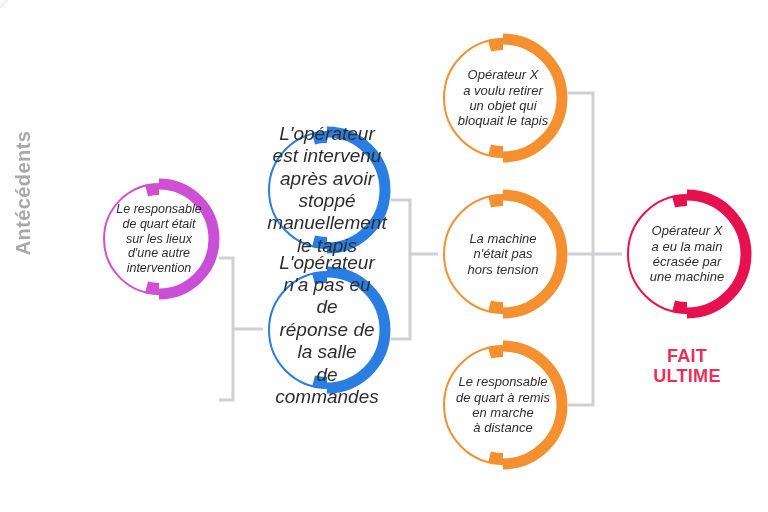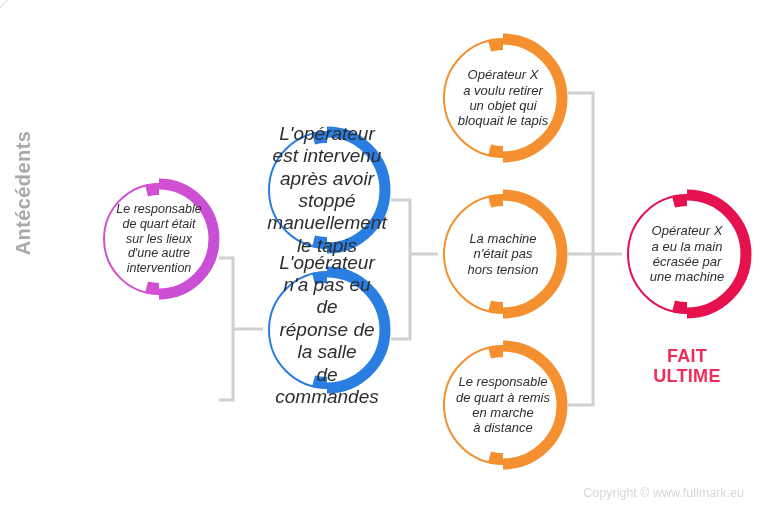--- a/index.html
+++ b/index.html
@@ -187,15 +187,14 @@
     </svg>
     <div class="txt">Opérateur X
 a eu la main
 écrasée par
 une machine</div>
   </div>
 
   <div class="fait" style="left:622px;top:314px;width:130px;margin-top:32px;">FAIT
 ULTIME</div>
 
-  <div class="copyright">Copyright © www.fullmark.eu</div>
 
 </div>
 
 </body></html>

